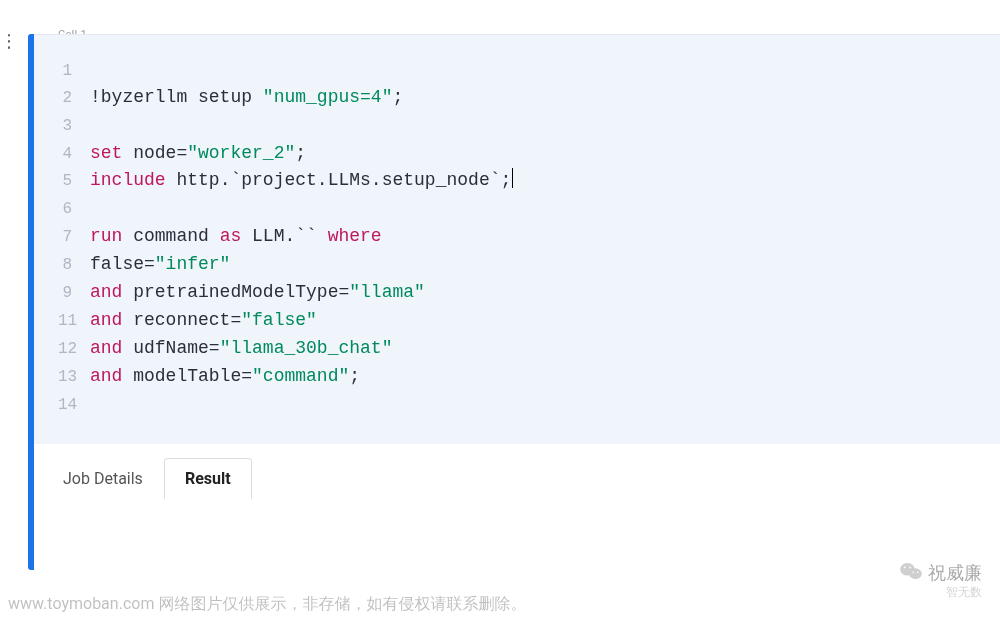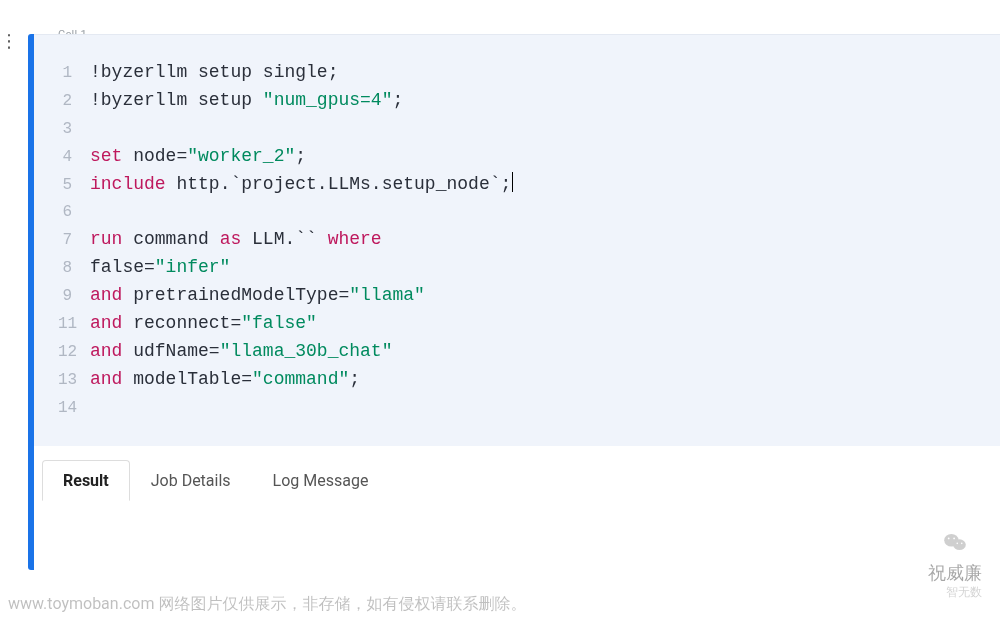--- a/index.html
+++ b/index.html
@@ -106,21 +106,20 @@
     color: rgba(0,0,0,0.25);
   }
   .watermark-right {
     position: absolute;
     right: 18px; bottom: 40px;
     font-size: 18px;
     color: rgba(0,0,0,0.35);
     display: flex;
     align-items: center;
     gap: 6px;
-    flex-direction: column;
   }
   .watermark-sub {
     position: absolute;
     right: 18px; bottom: 24px;
     font-size: 12px;
     color: rgba(0,0,0,0.18);
   }
   .wechat-icon svg { opacity:0.4; }
 </style>
 </head>
@@ -129,21 +128,20 @@
 <div class="leftstub">⋮</div>
 
 <div class="cell-label">Cell 1</div>
 
 <div class="cell-wrap">
   <div class="accentbar"></div>
 
   <div class="codebox" id="codebox">
       <div class="codeline">
         <span class="gutter">1</span>
-        <span class="codetxt"><span class="tok-cmd">!byzerllm setup single;</span></span>
       </div>
       <div class="codeline">
         <span class="gutter">2</span>
         <span class="codetxt"><span class="tok-cmd">!byzerllm setup </span><span class="tok-str">"num_gpus=4"</span><span class="tok-punct">;</span></span>
       </div>
       <div class="codeline">
         <span class="gutter">3</span>
         <span class="codetxt">&nbsp;</span>
       </div>
       <div class="codeline">
@@ -182,23 +180,22 @@
         <span class="gutter">13</span>
         <span class="codetxt"><span class="tok-kw">and</span><span class="tok-cmd"> modelTable=</span><span class="tok-str">"command"</span><span class="tok-punct">;</span></span>
       </div>
       <div class="codeline">
         <span class="gutter">14</span>
         <span class="codetxt">&nbsp;</span>
       </div>
     </div>
 
   <div class="tabrow" id="tabrow">
+      <div class="tab">Job Details</div>
       <div class="tab active">Result</div>
-      <div class="tab">Job Details</div>
-      <div class="tab">Log Message</div>
     </div>
 </div>
 
 <div class="watermark-left">www.toymoban.com 网络图片仅供展示，非存储，如有侵权请联系删除。</div>
 
 <div class="watermark-right">
   <span class="wechat-icon">
     <svg width="22" height="18" viewBox="0 0 24 20">
         <ellipse cx="8" cy="8" rx="8" ry="7" fill="#888"></ellipse>
         <ellipse cx="17" cy="13" rx="7" ry="6" fill="#888"></ellipse>

